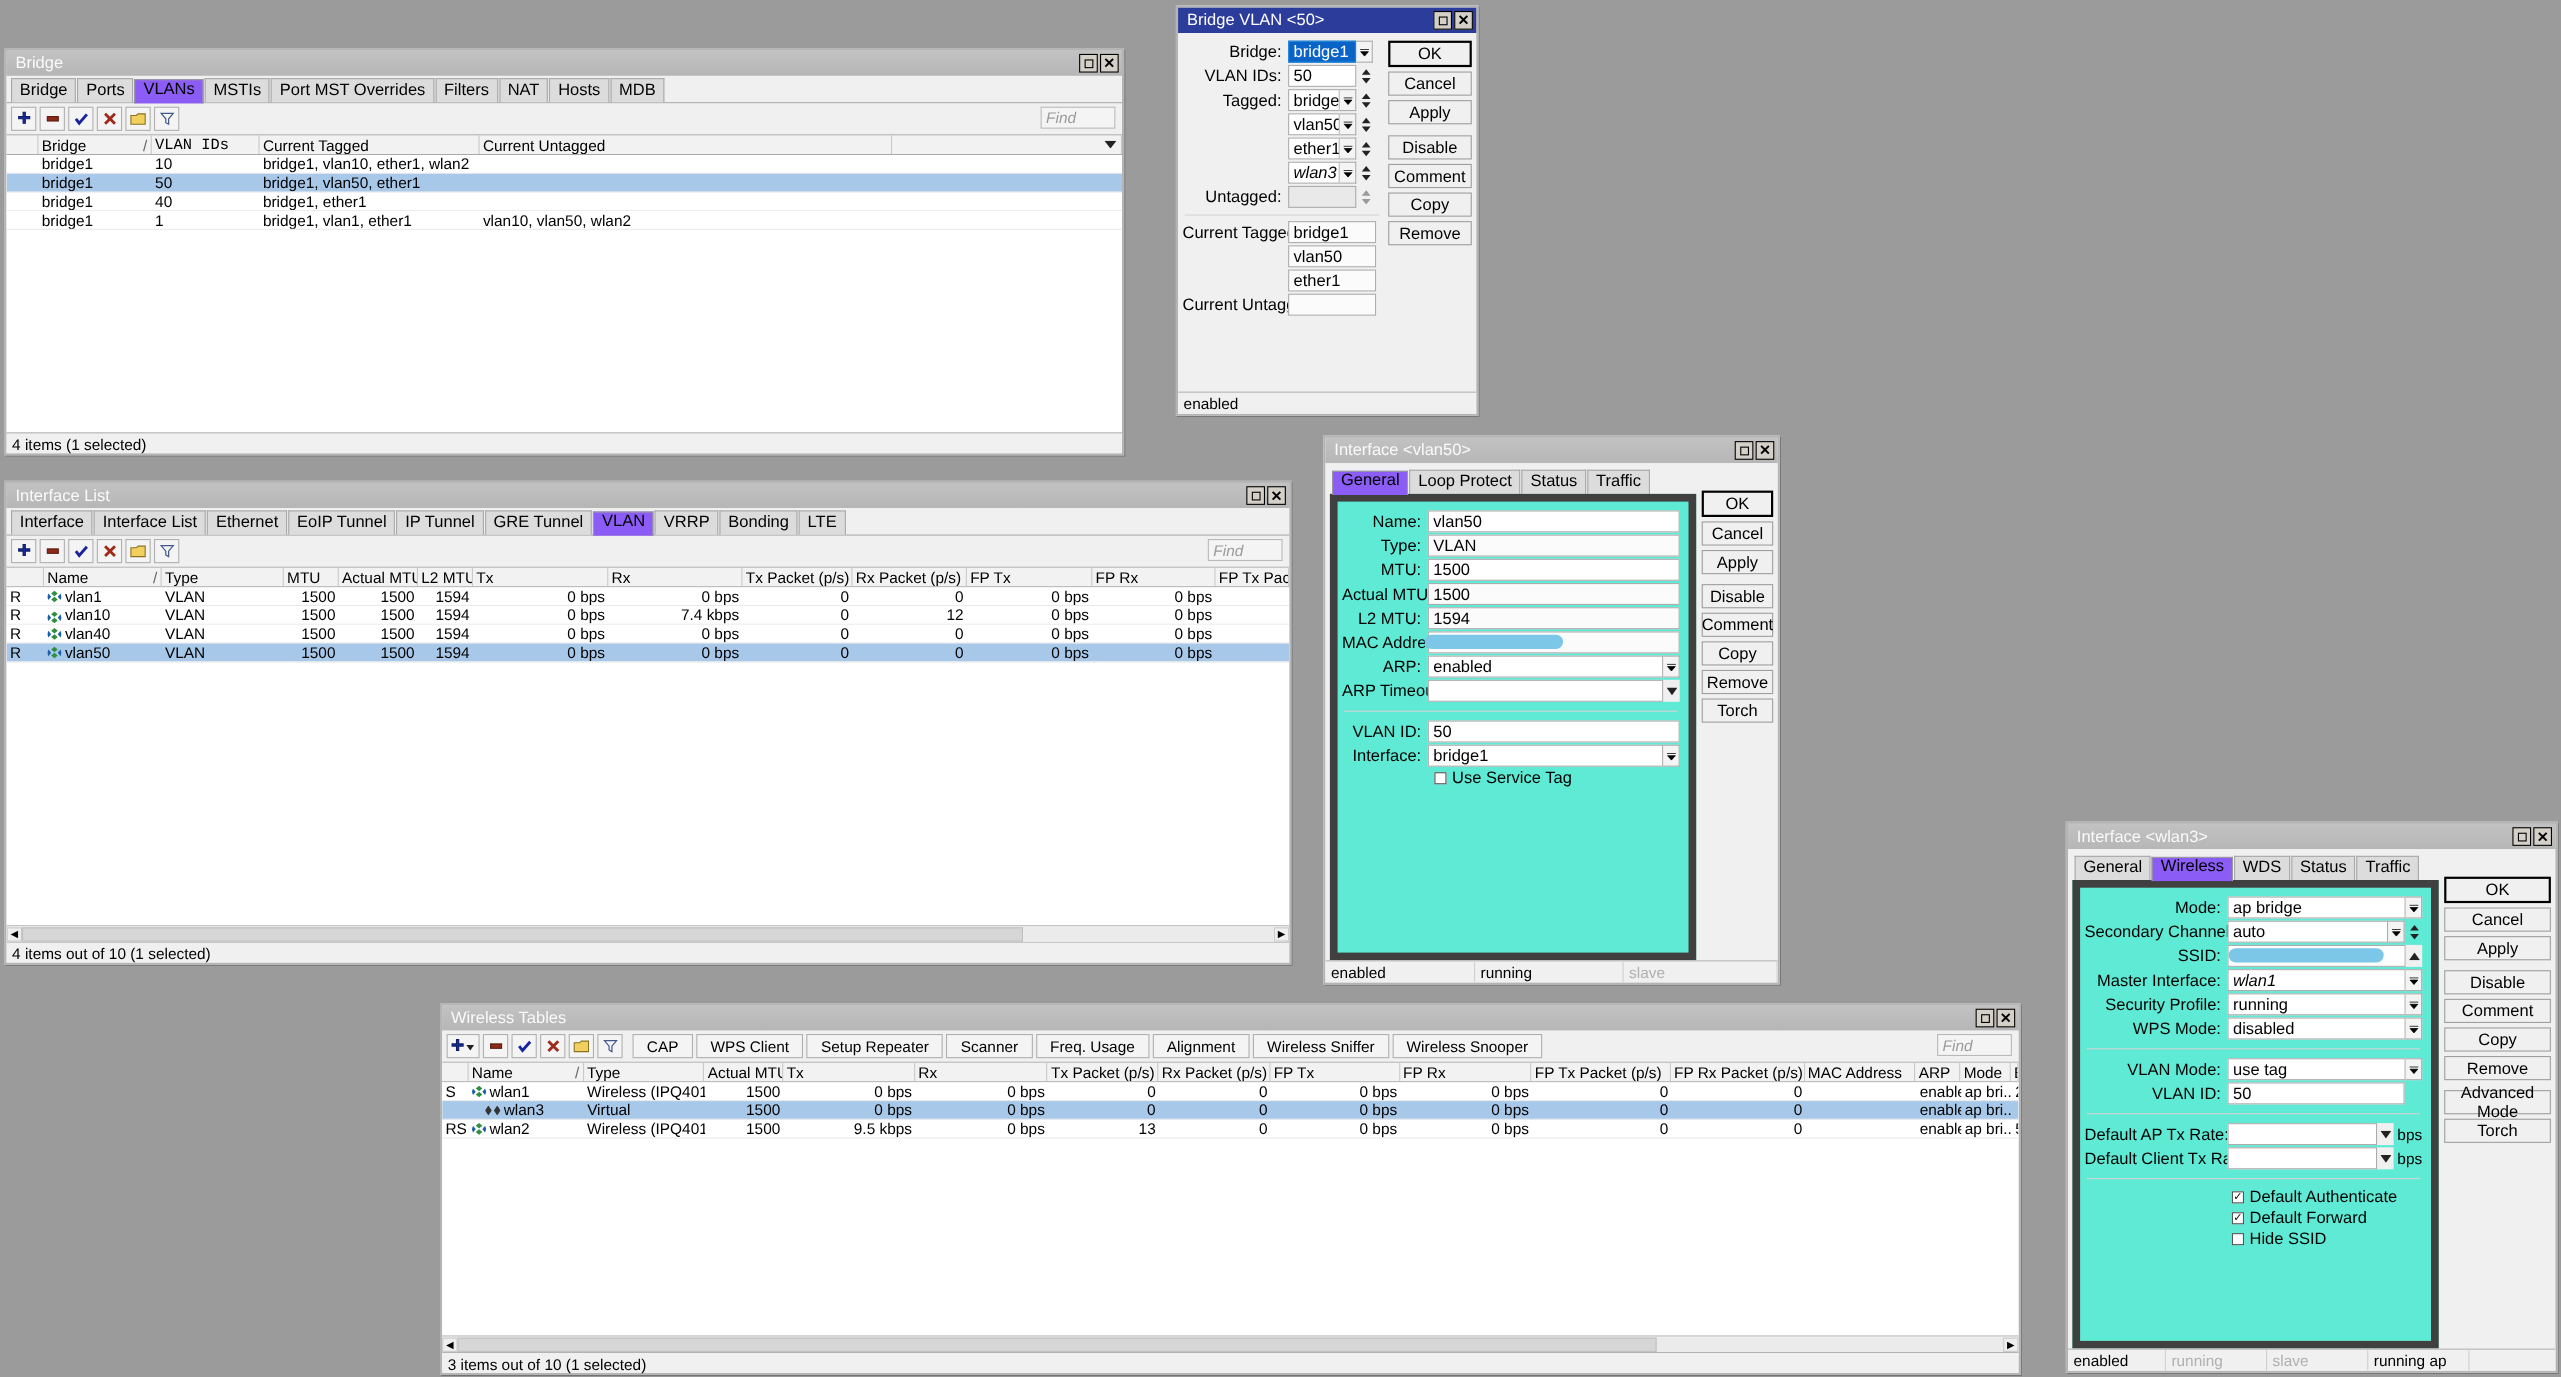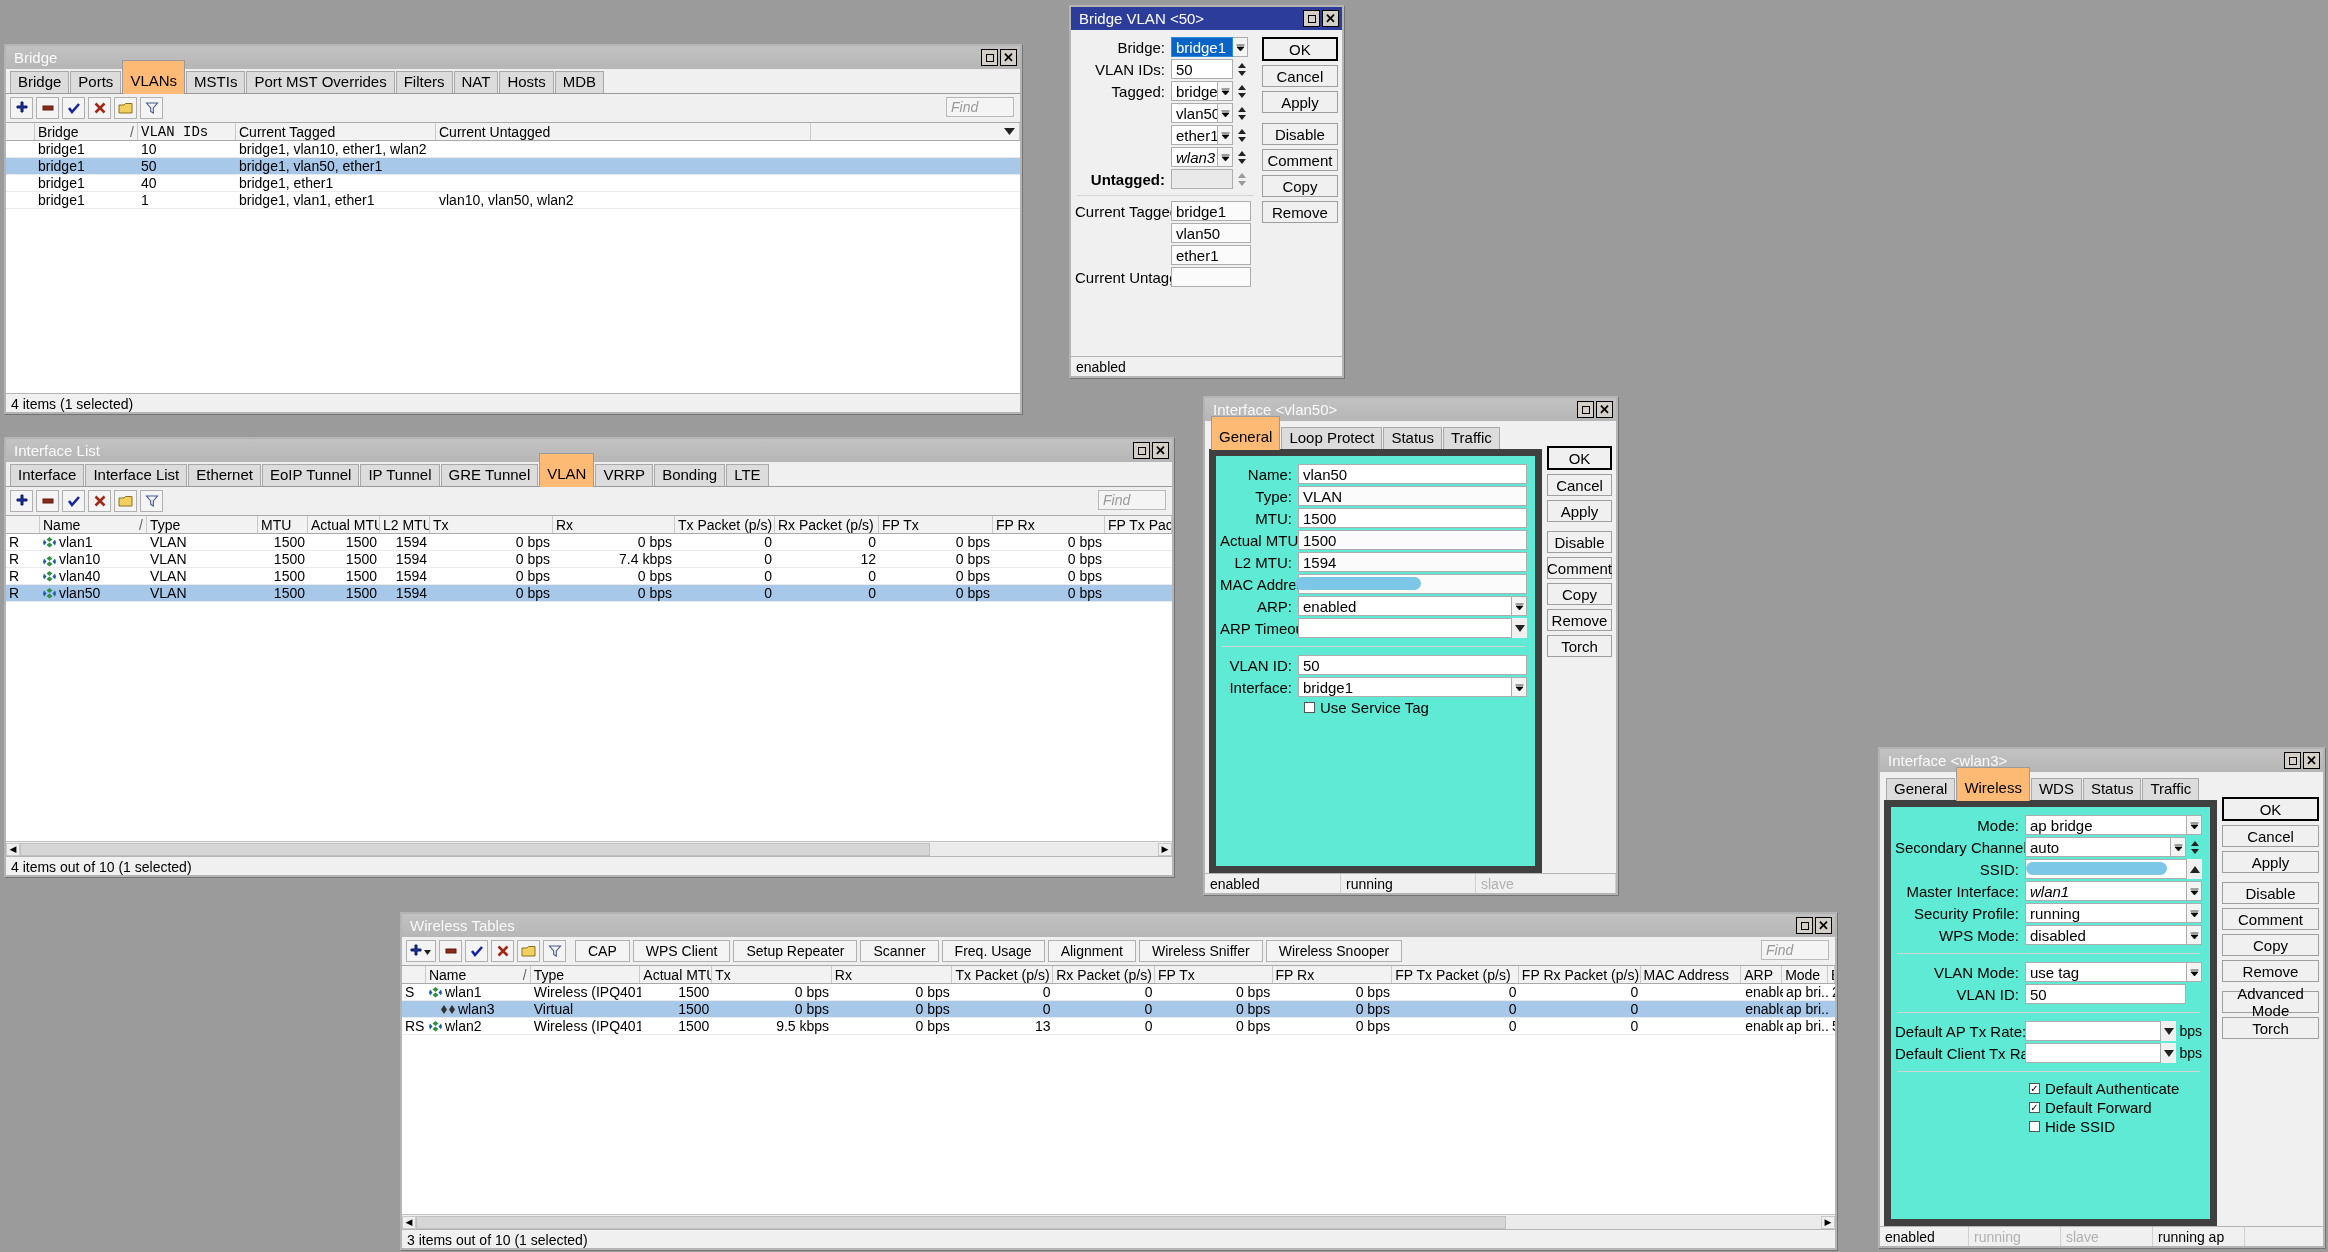--- a/index.html
+++ b/index.html
@@ -55,22 +55,22 @@
     margin-right: 1px;
     font-size: 15px;
     background: #dcdcdc;
     border: 1px solid #a8a8a8;
     border-bottom: none;
     line-height: 16px;
     cursor: pointer;
     white-space: nowrap;
   }
   .tab.sel {
-    background: #fdba74;
-    padding-top: 12px; padding-bottom: 5px;
+    background: #8b5cf6;
+    padding-top: 0px; padding-bottom: 5px;
     margin-bottom: -1px;
     position: relative; z-index: 2;
     border-color: #9a9a9a;
   }
   
   .toolbar {
     display: flex; align-items: center; gap: 3px;
     height: 28px;
     padding: 2px 4px;
     background: #f0f0f0;
@@ -377,21 +377,21 @@
               </svg>
             </span>
           <span class="spin">
               <svg width="10" height="15" viewBox="0 0 10 15">
                 <path d="M5 1l4 5H1z" fill="#222"></path>
                 <path d="M5 14l-4-5h8z" fill="#222"></path>
               </svg>
             </span>
         </div>
         <div class="frow">
-          <span class="flabel" style="width:96px;font-weight:bold;">Untagged:</span>
+          <span class="flabel" style="width:96px;">Untagged:</span>
           <span class="fin disabled" style="width:62px;"></span>
           <span class="spin">
               <svg width="10" height="15" viewBox="0 0 10 15">
                 <path d="M5 1l4 5H1z" fill="#9a9a9a"></path>
                 <path d="M5 14l-4-5h8z" fill="#9a9a9a"></path>
               </svg>
             </span>
         </div>
         <div class="hr" style="margin:6px 2px 5px 2px;"></div>
         <div class="frow">

